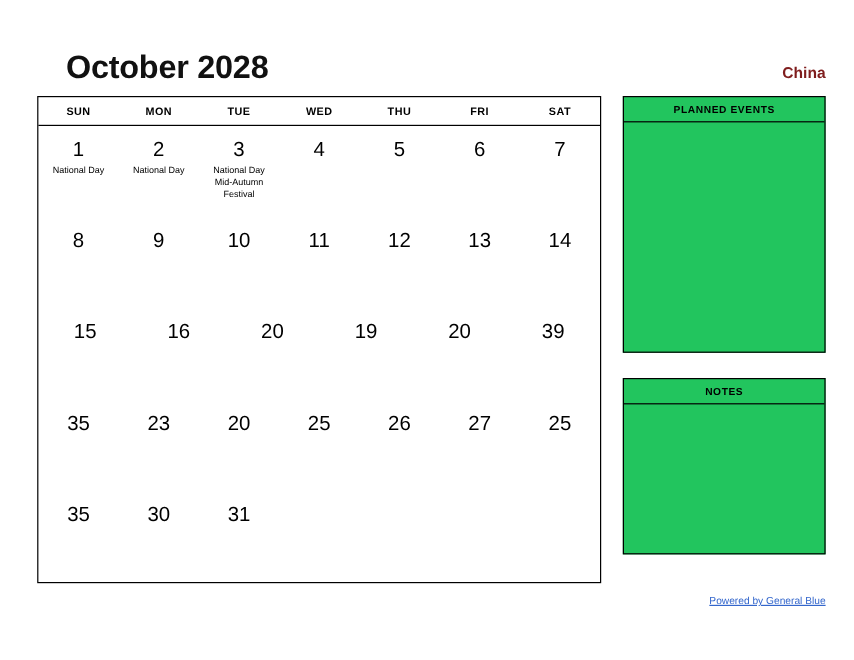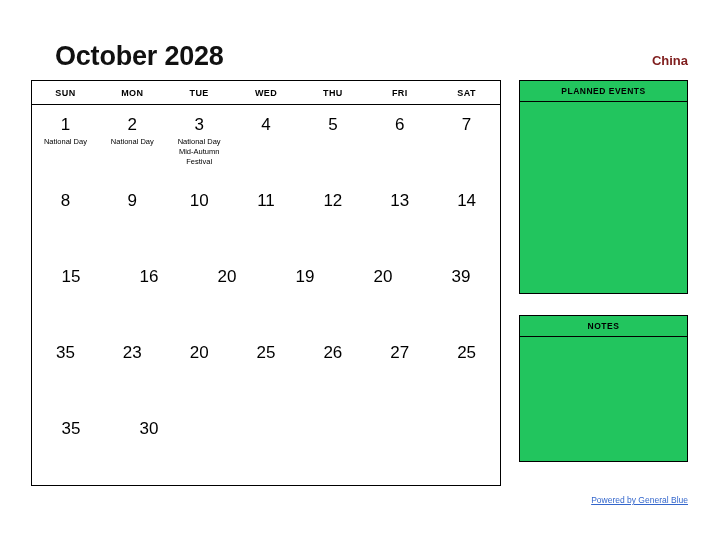--- a/index.html
+++ b/index.html
@@ -278,20 +278,23 @@
         </div>
       </div>
       <div class="week-row">
         <div class="day-cell">
           <div class="day-num">35</div>
         </div>
         <div class="day-cell">
           <div class="day-num">30</div>
         </div>
         <div class="day-cell">
+          <div class="day-num">31</div>
+        </div>
+        <div class="day-cell">
           <div class="day-num"></div>
         </div>
         <div class="day-cell">
           <div class="day-num"></div>
         </div>
         <div class="day-cell">
           <div class="day-num"></div>
         </div>
         <div class="day-cell">
           <div class="day-num"></div>

